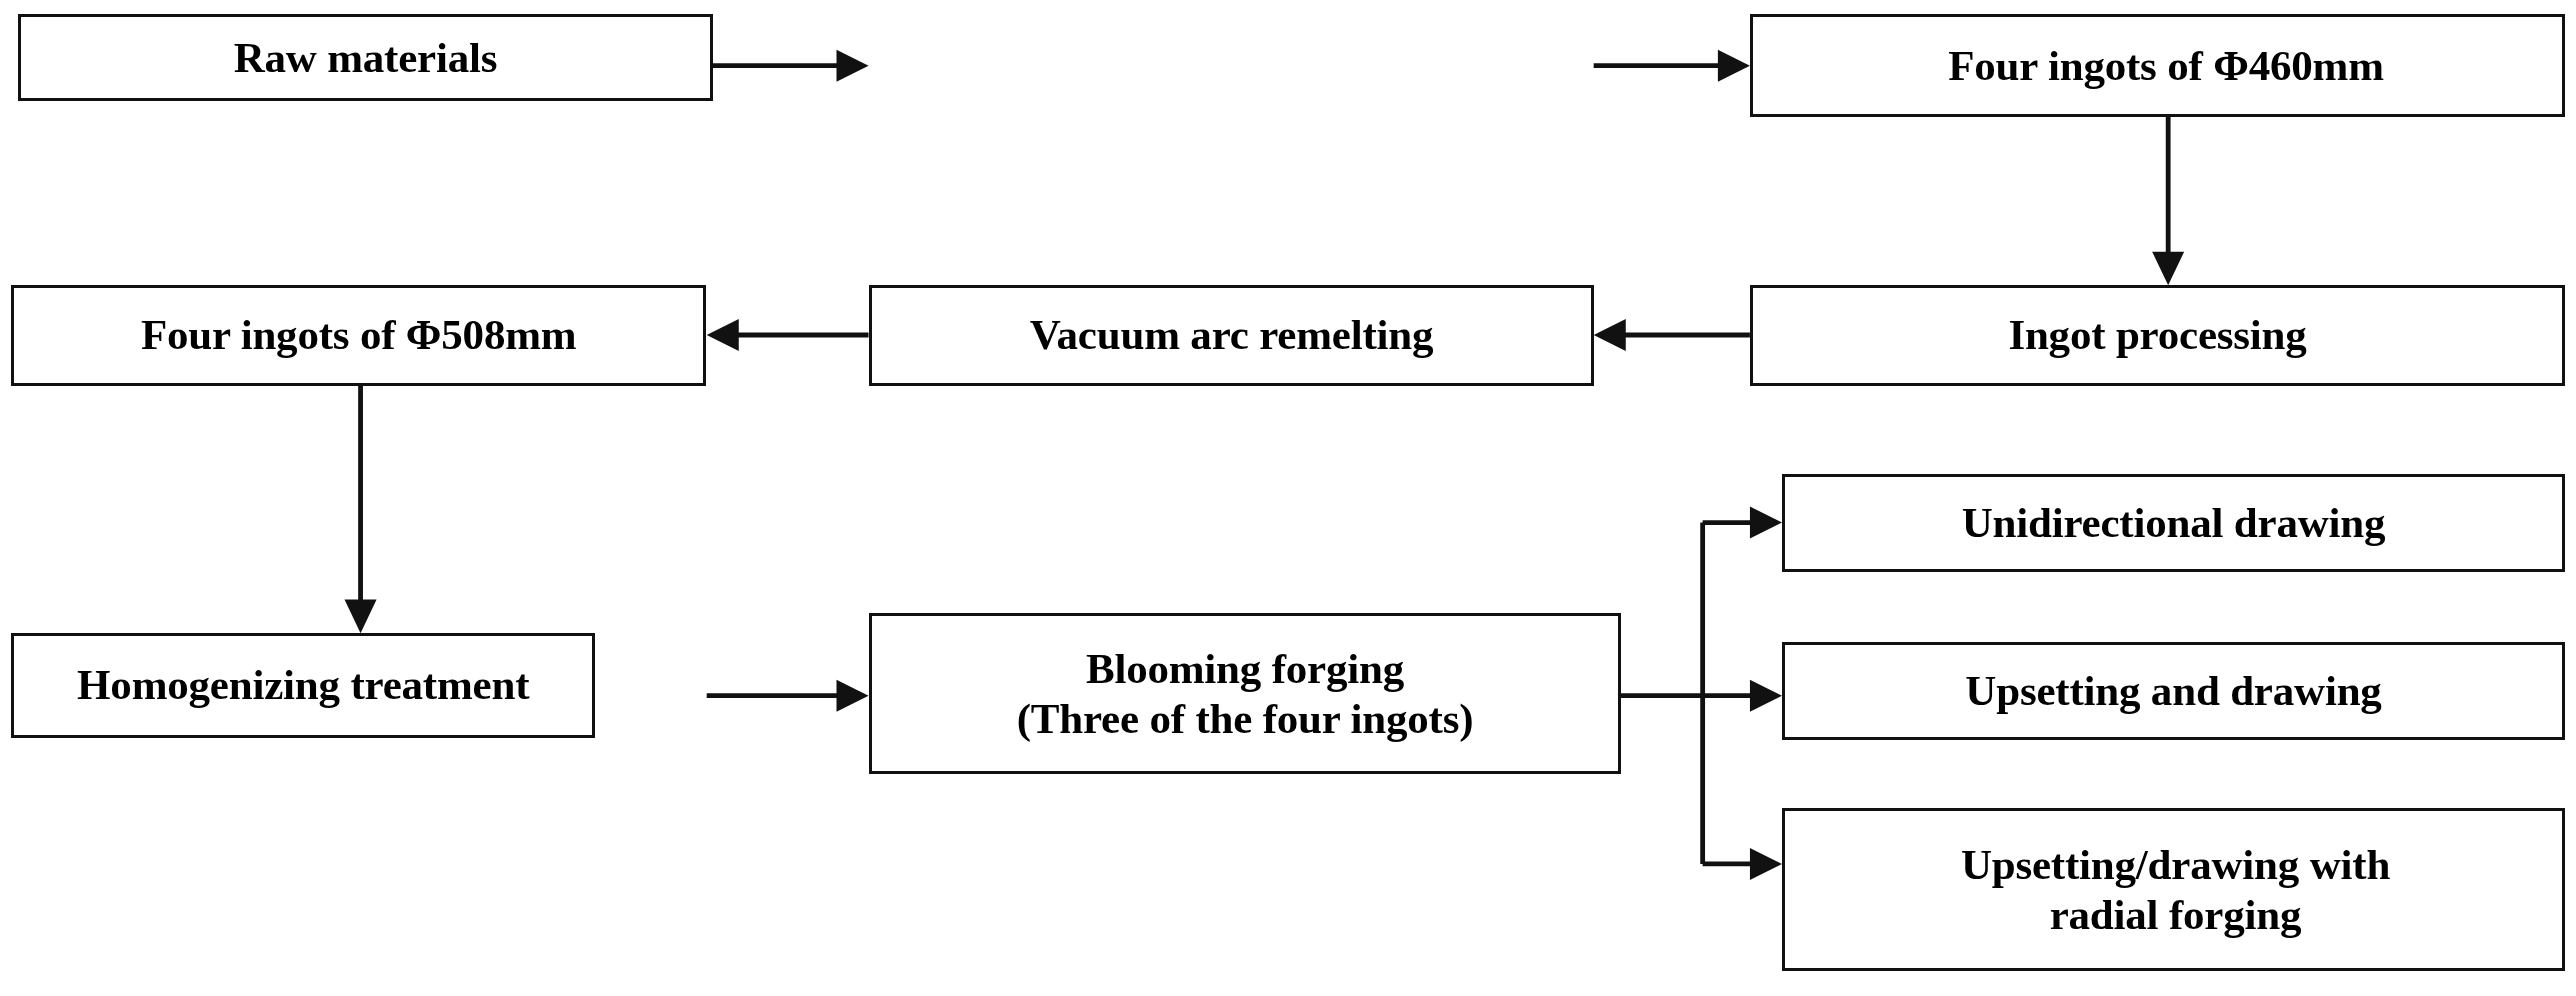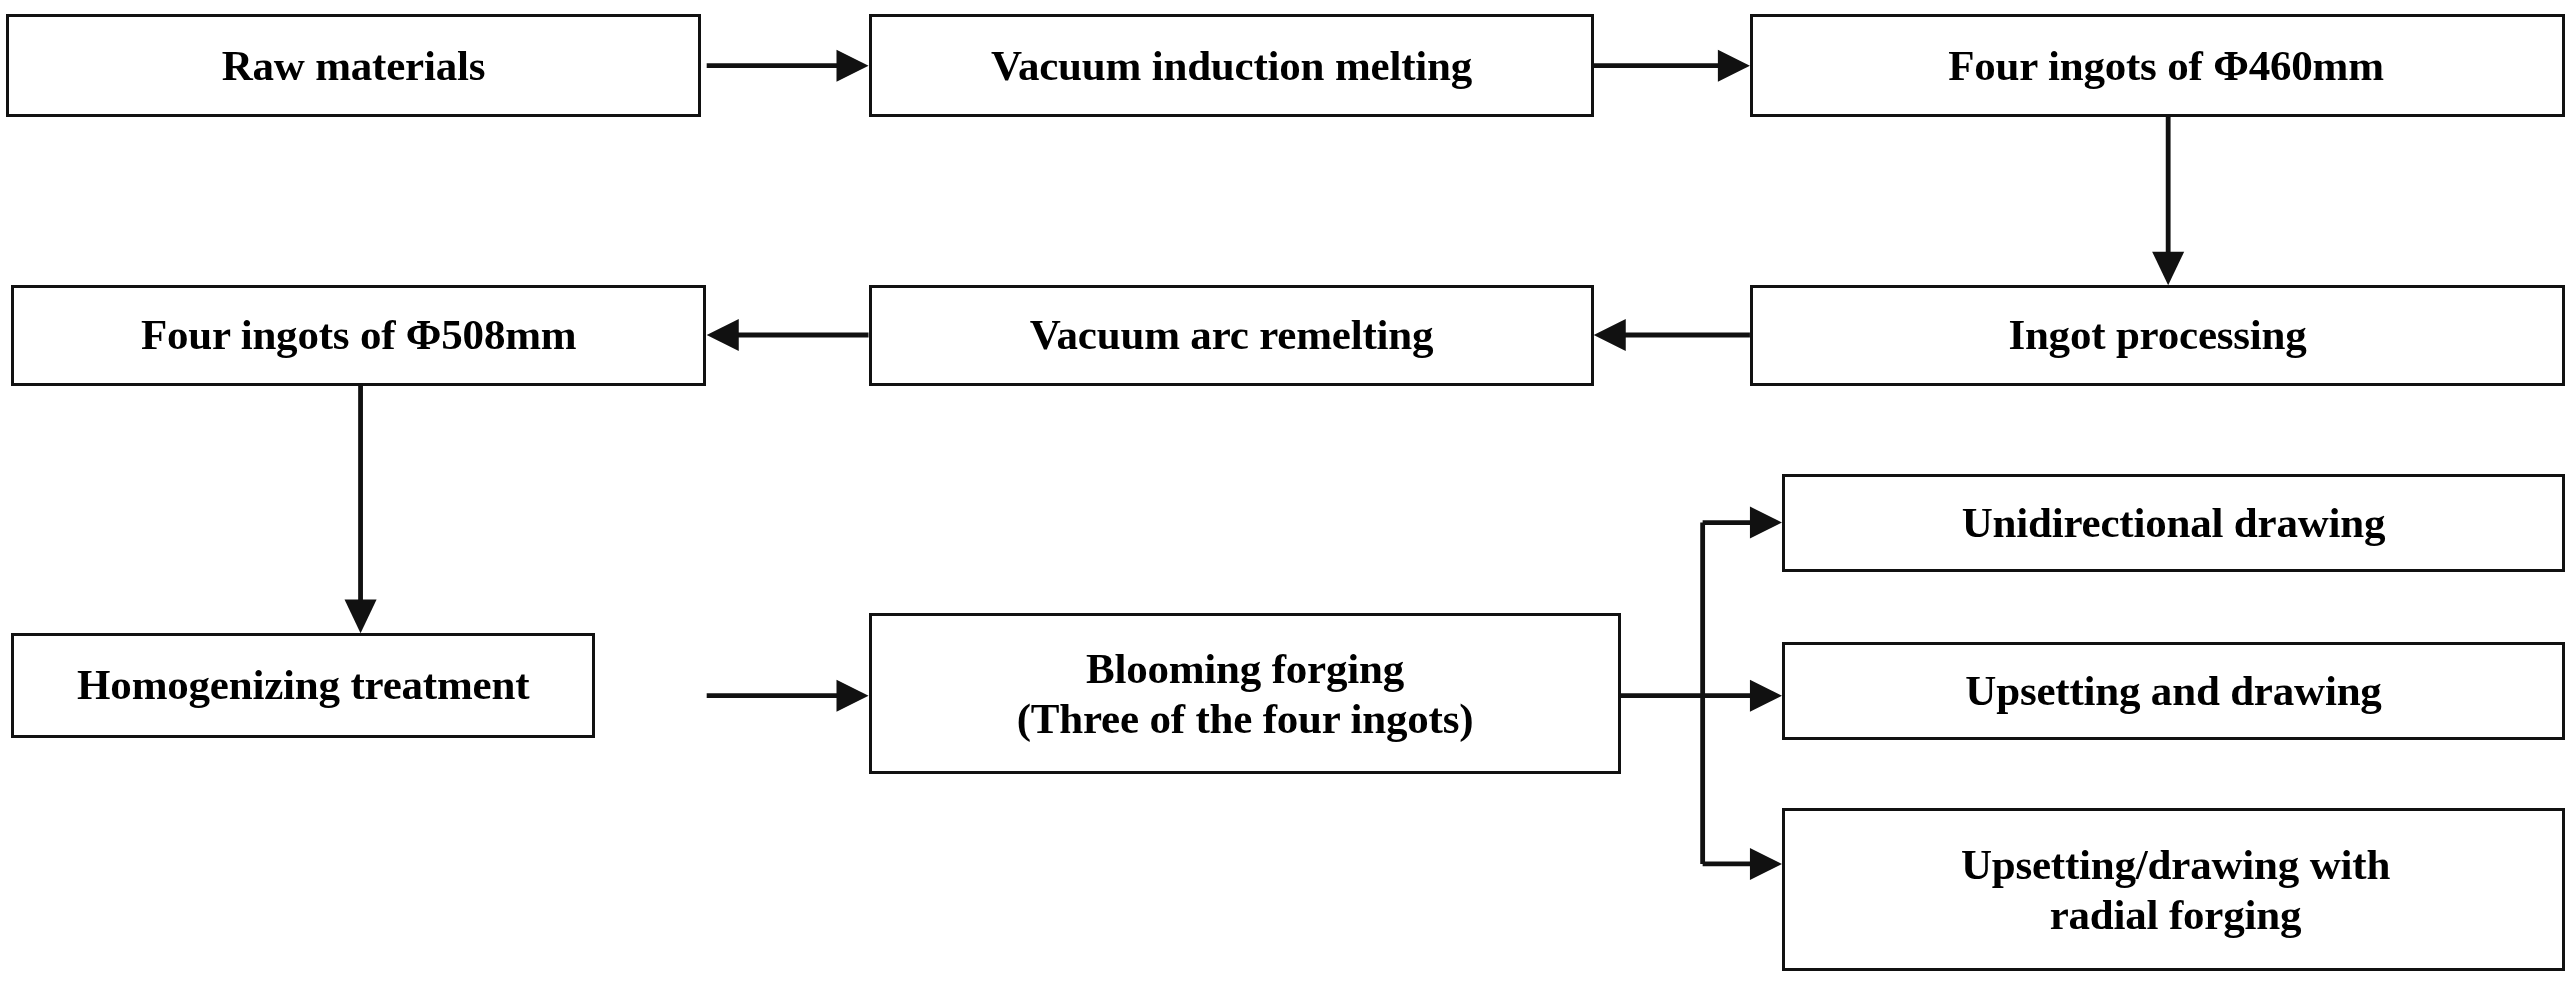--- a/index.html
+++ b/index.html
@@ -112,27 +112,24 @@
       <polygon points="2224,868 2184,848 2184,888"></polygon>
     </g>
 
     <g>
       <line x1="2125" y1="1078" x2="2201" y2="1078"></line>
       <polygon points="2224,1078 2184,1058 2184,1098"></polygon>
     </g>
 
   </svg>
 
-  <div class="node" style="left:6px; top:14.4px; width:695px; height:103px;">
+  <div class="node" style="left:18px; top:14.4px; width:695px; height:87px;">
     <span class="label">Raw materials</span>
   </div>
 
-  <div class="node" style="left:869px; top:14.4px; width:725px; height:103px;">
-    <span class="label">Vacuum induction melting</span>
-  </div>
 
   <div class="node" style="left:1750px; top:14.4px; width:815px; height:103px;padding-left:25px;">
     <span class="label">Four ingots of Φ460mm</span>
   </div>
 
   <div class="node" style="left:1750px; top:285px; width:815px; height:101px;">
     <span class="label">Ingot processing</span>
   </div>
 
   <div class="node" style="left:869px; top:285px; width:725px; height:101px;">

